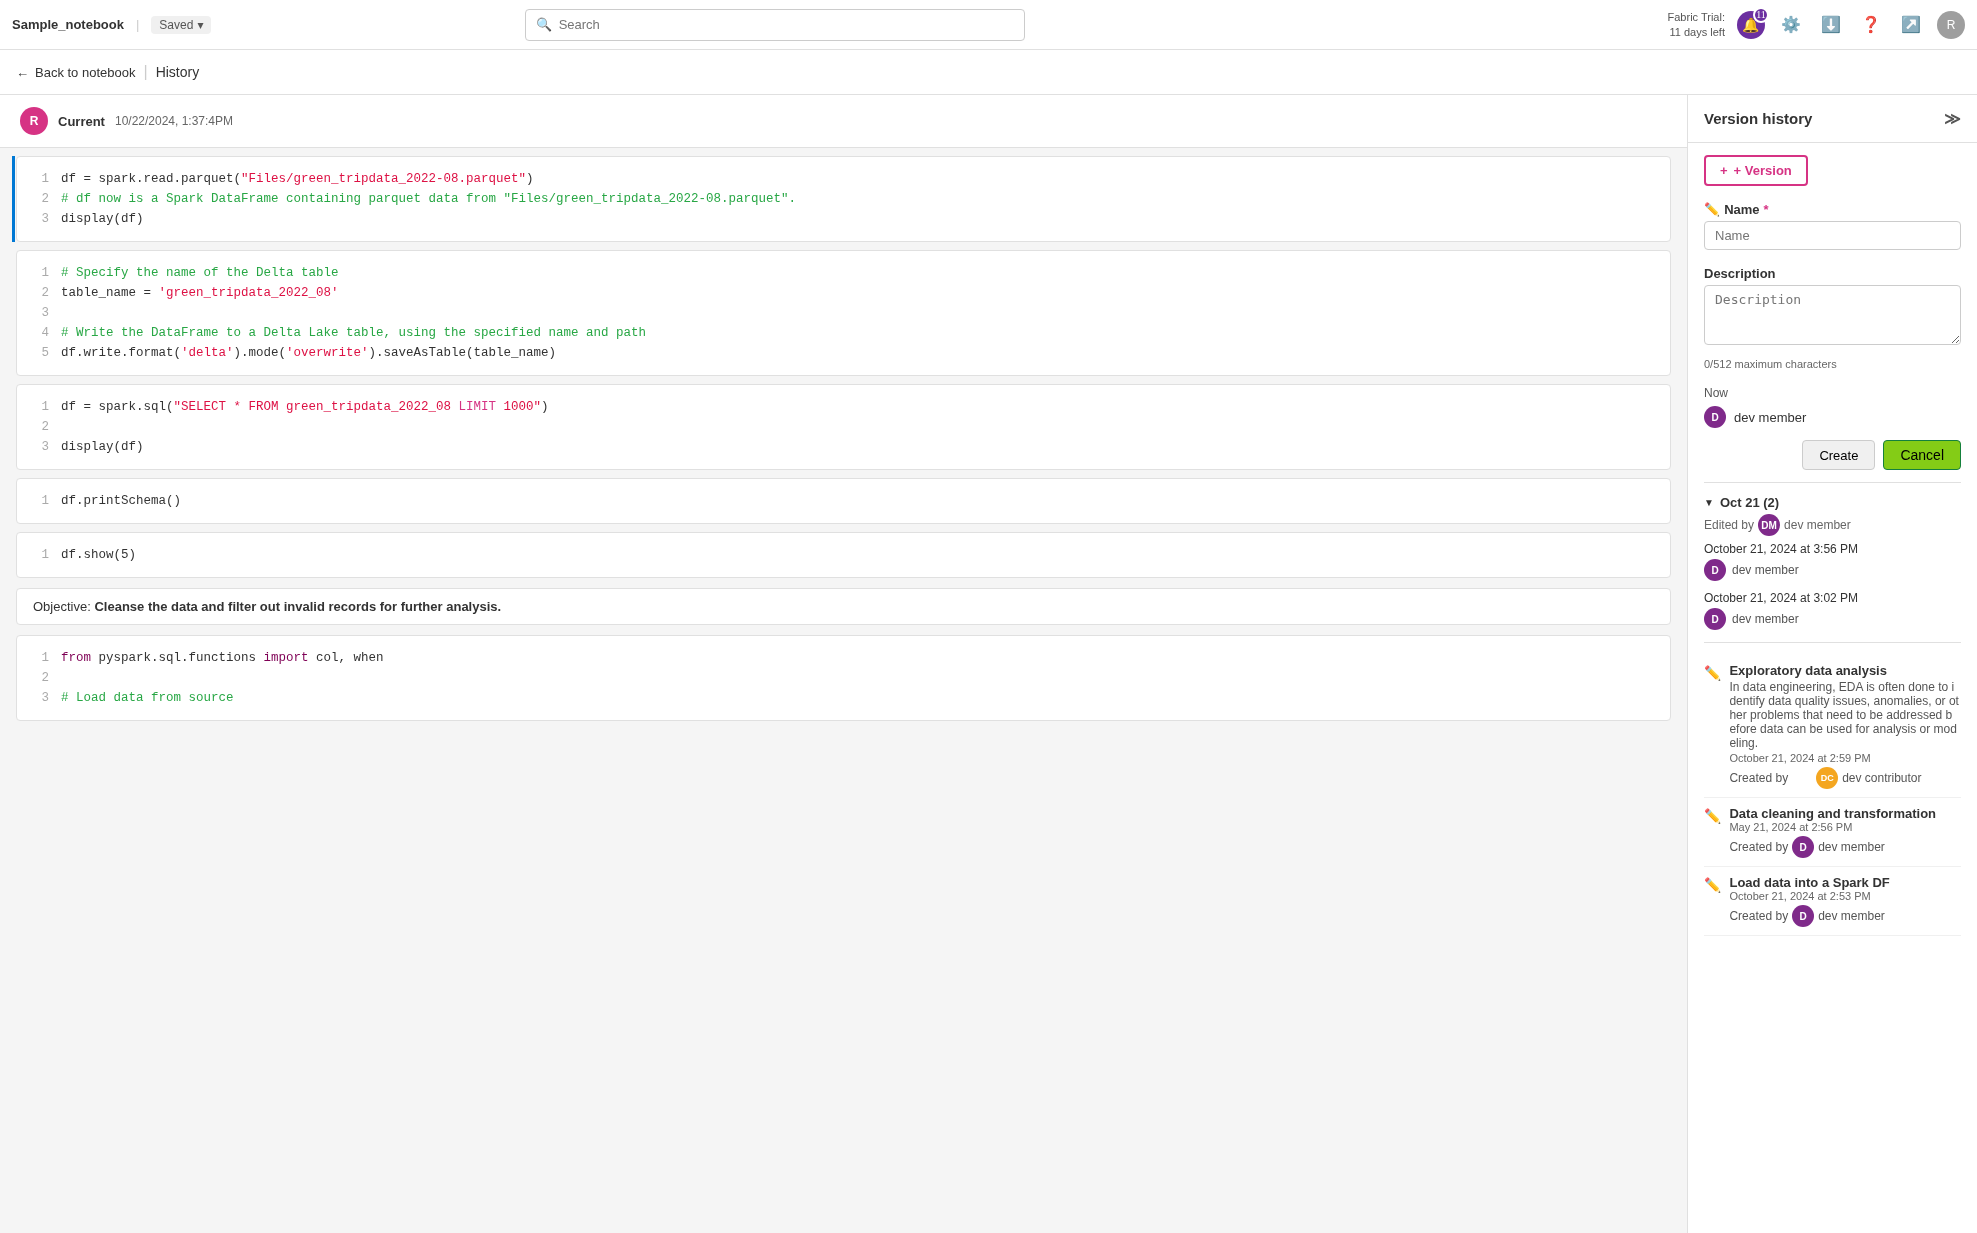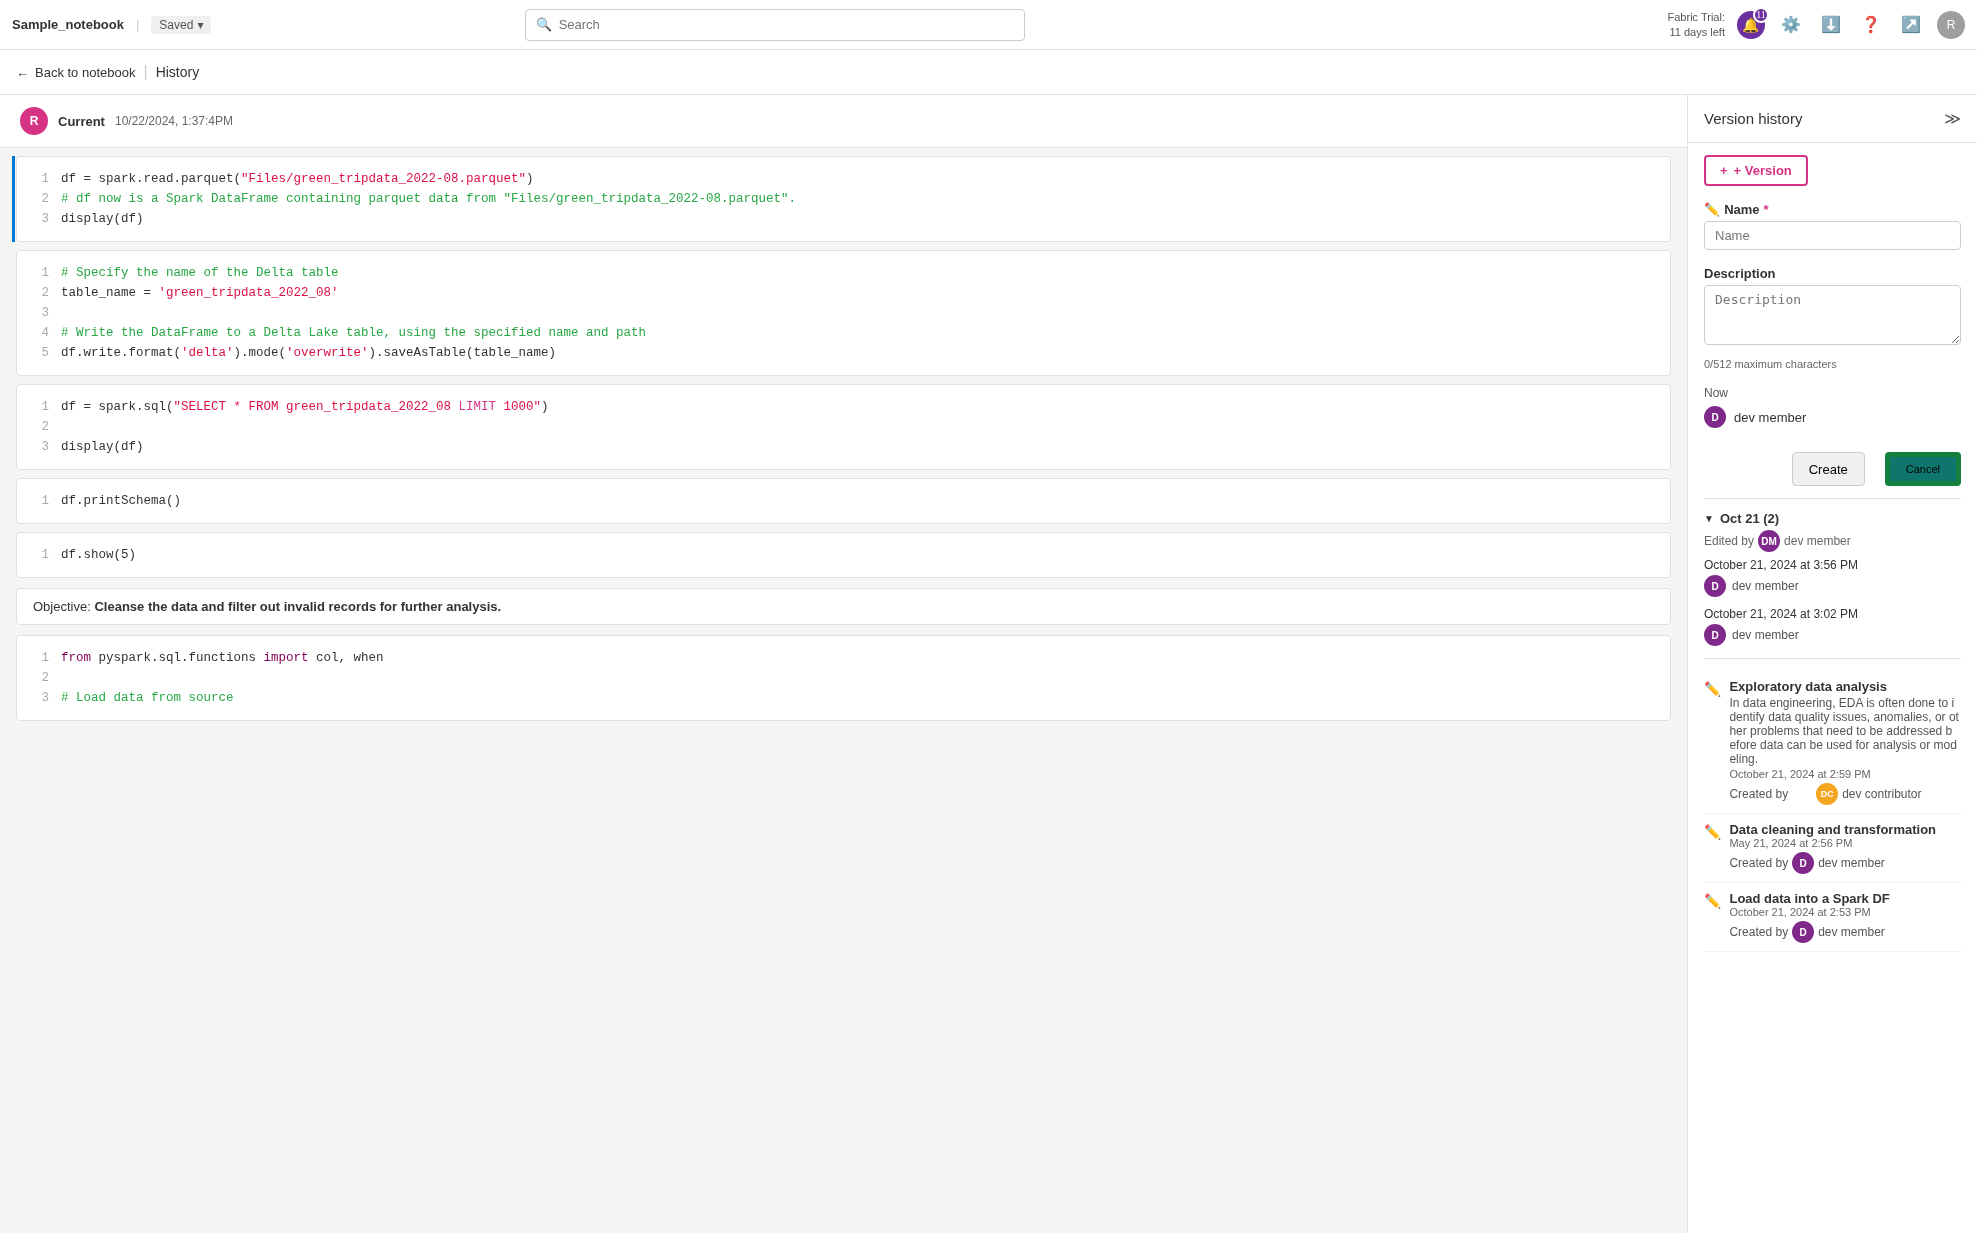--- a/index.html
+++ b/index.html
@@ -137,21 +137,21 @@
       width: 290px;
       background: #fff;
       border-left: 1px solid #e0e0e0;
       display: flex; flex-direction: column;
       overflow: hidden;
     }
     .version-panel-header {
       display: flex; align-items: center; justify-content: space-between;
       padding: 14px 16px;
       border-bottom: 1px solid #e0e0e0;
-      font-size: 15px; font-weight: 400;
+      font-size: 15px; font-weight: 700;
     }
     .collapse-btn {
       cursor: pointer; color: #555; font-size: 16px;
       display: flex; align-items: center; justify-content: center;
     }
     .version-panel-body {
       flex: 1; overflow-y: auto;
       padding: 12px 16px;
     }
 
@@ -196,29 +196,29 @@
       width: 22px; height: 22px; border-radius: 50%;
       background: #7f2a8a; display: flex; align-items: center; justify-content: center;
       color: #fff; font-size: 10px; font-weight: 700;
     }
     .user-avatar-contrib {
       width: 22px; height: 22px; border-radius: 50%;
       background: #f4a620; display: flex; align-items: center; justify-content: center;
       color: #fff; font-size: 10px; font-weight: 700;
     }
     .btn-row {
-      display: flex; gap: 20px; margin-top: 24px; justify-content: flex-end;
+      display: flex; gap: 8px; margin-top: 12px; justify-content: flex-end;
     }
     .btn-create {
       background: #f0f0f0; border: 1px solid #ccc; border-radius: 4px;
       padding: 6px 16px; font-size: 13px; cursor: pointer;
     }
     .btn-cancel {
-      background: #0f766e; border: 5px solid #15803d; border-radius: 4px;
-      padding: 6px 16px; font-size: 11px; cursor: pointer;
+      background: #84cc16; border: 1px solid #15803d; border-radius: 4px;
+      padding: 6px 16px; font-size: 14px; cursor: pointer;
     }
 
     
     .version-divider { border: none; border-top: 1px solid #e0e0e0; margin: 12px 0; }
 
     
     .version-group { margin-bottom: 12px; }
     .version-group-header {
       display: flex; align-items: center; gap: 6px;
       font-size: 13px; font-weight: 600; color: #333; margin-bottom: 4px;

